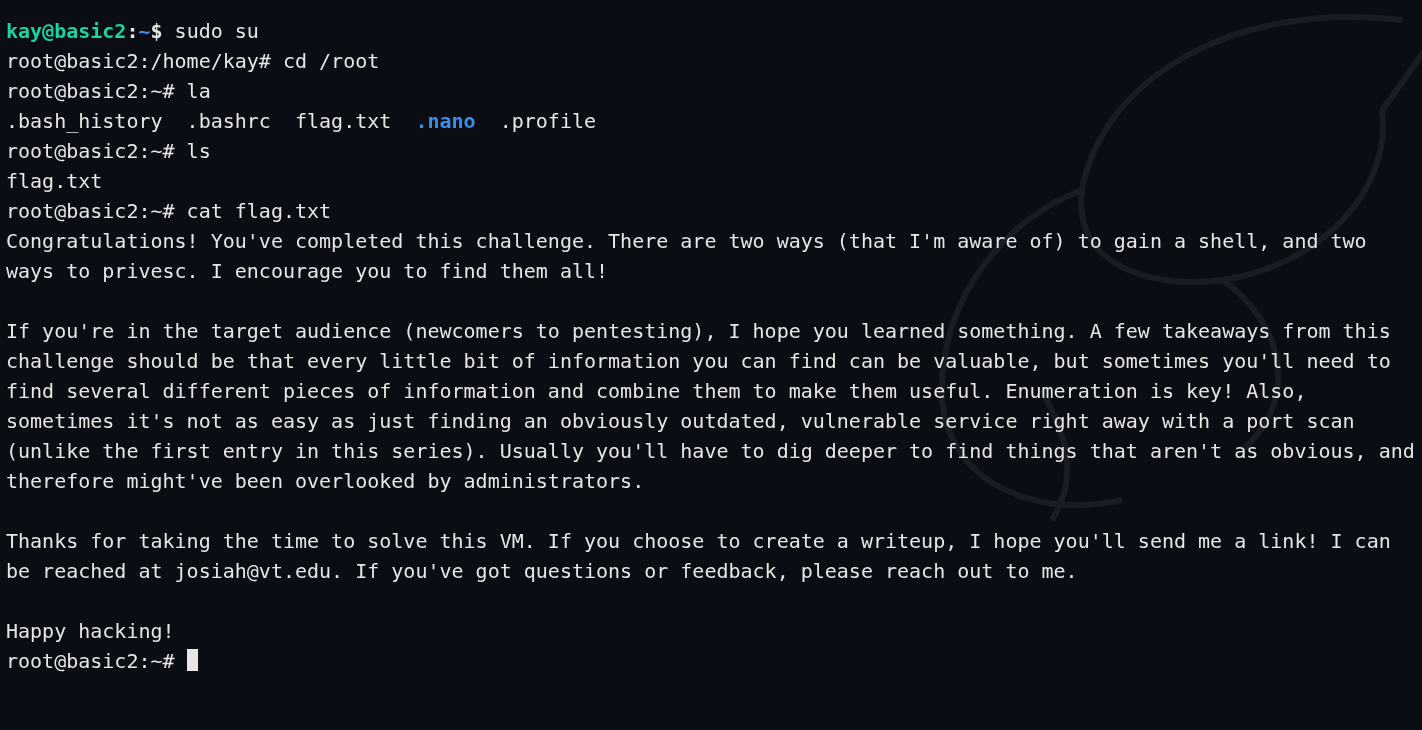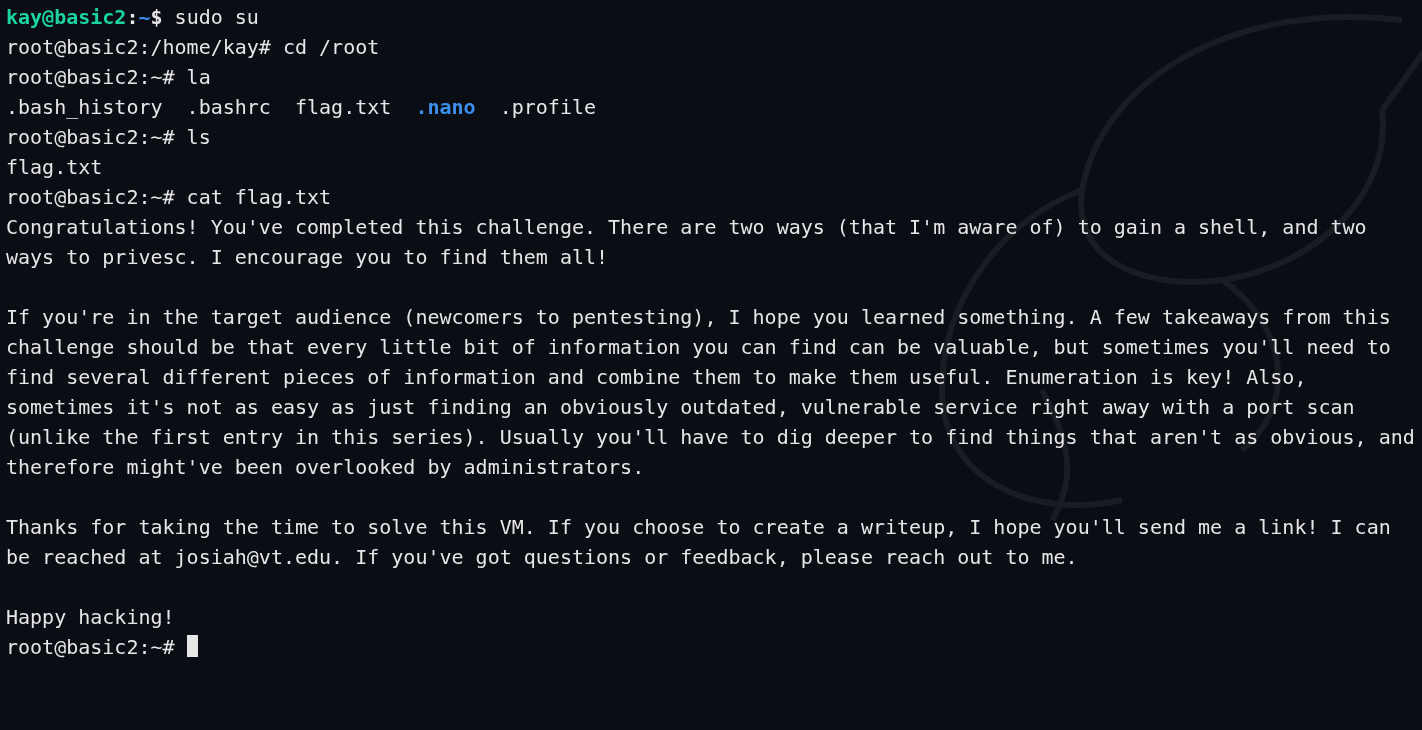--- a/index.html
+++ b/index.html
@@ -7,21 +7,21 @@
     width: 1422px;
     height: 730px;
     background: #0a0d14;
     font-family: "DejaVu Sans Mono","Liberation Mono","Courier New",monospace;
     font-size: 20px;
     line-height: 30px;
     color: #e6e6e6;
     overflow: hidden;
   }
   .terminal {
-    padding: 2px 6px;
+    padding: 16px 6px;
     white-space: pre-wrap;
     word-break: break-word;
     position: relative;
     z-index: 2;
   }
   .bold { font-weight: bold; }
   .green { color: #1cd3a2; }
   .blue { color: #3b8eea; }
   .white { color: #e6e6e6; }
   .cursor {

